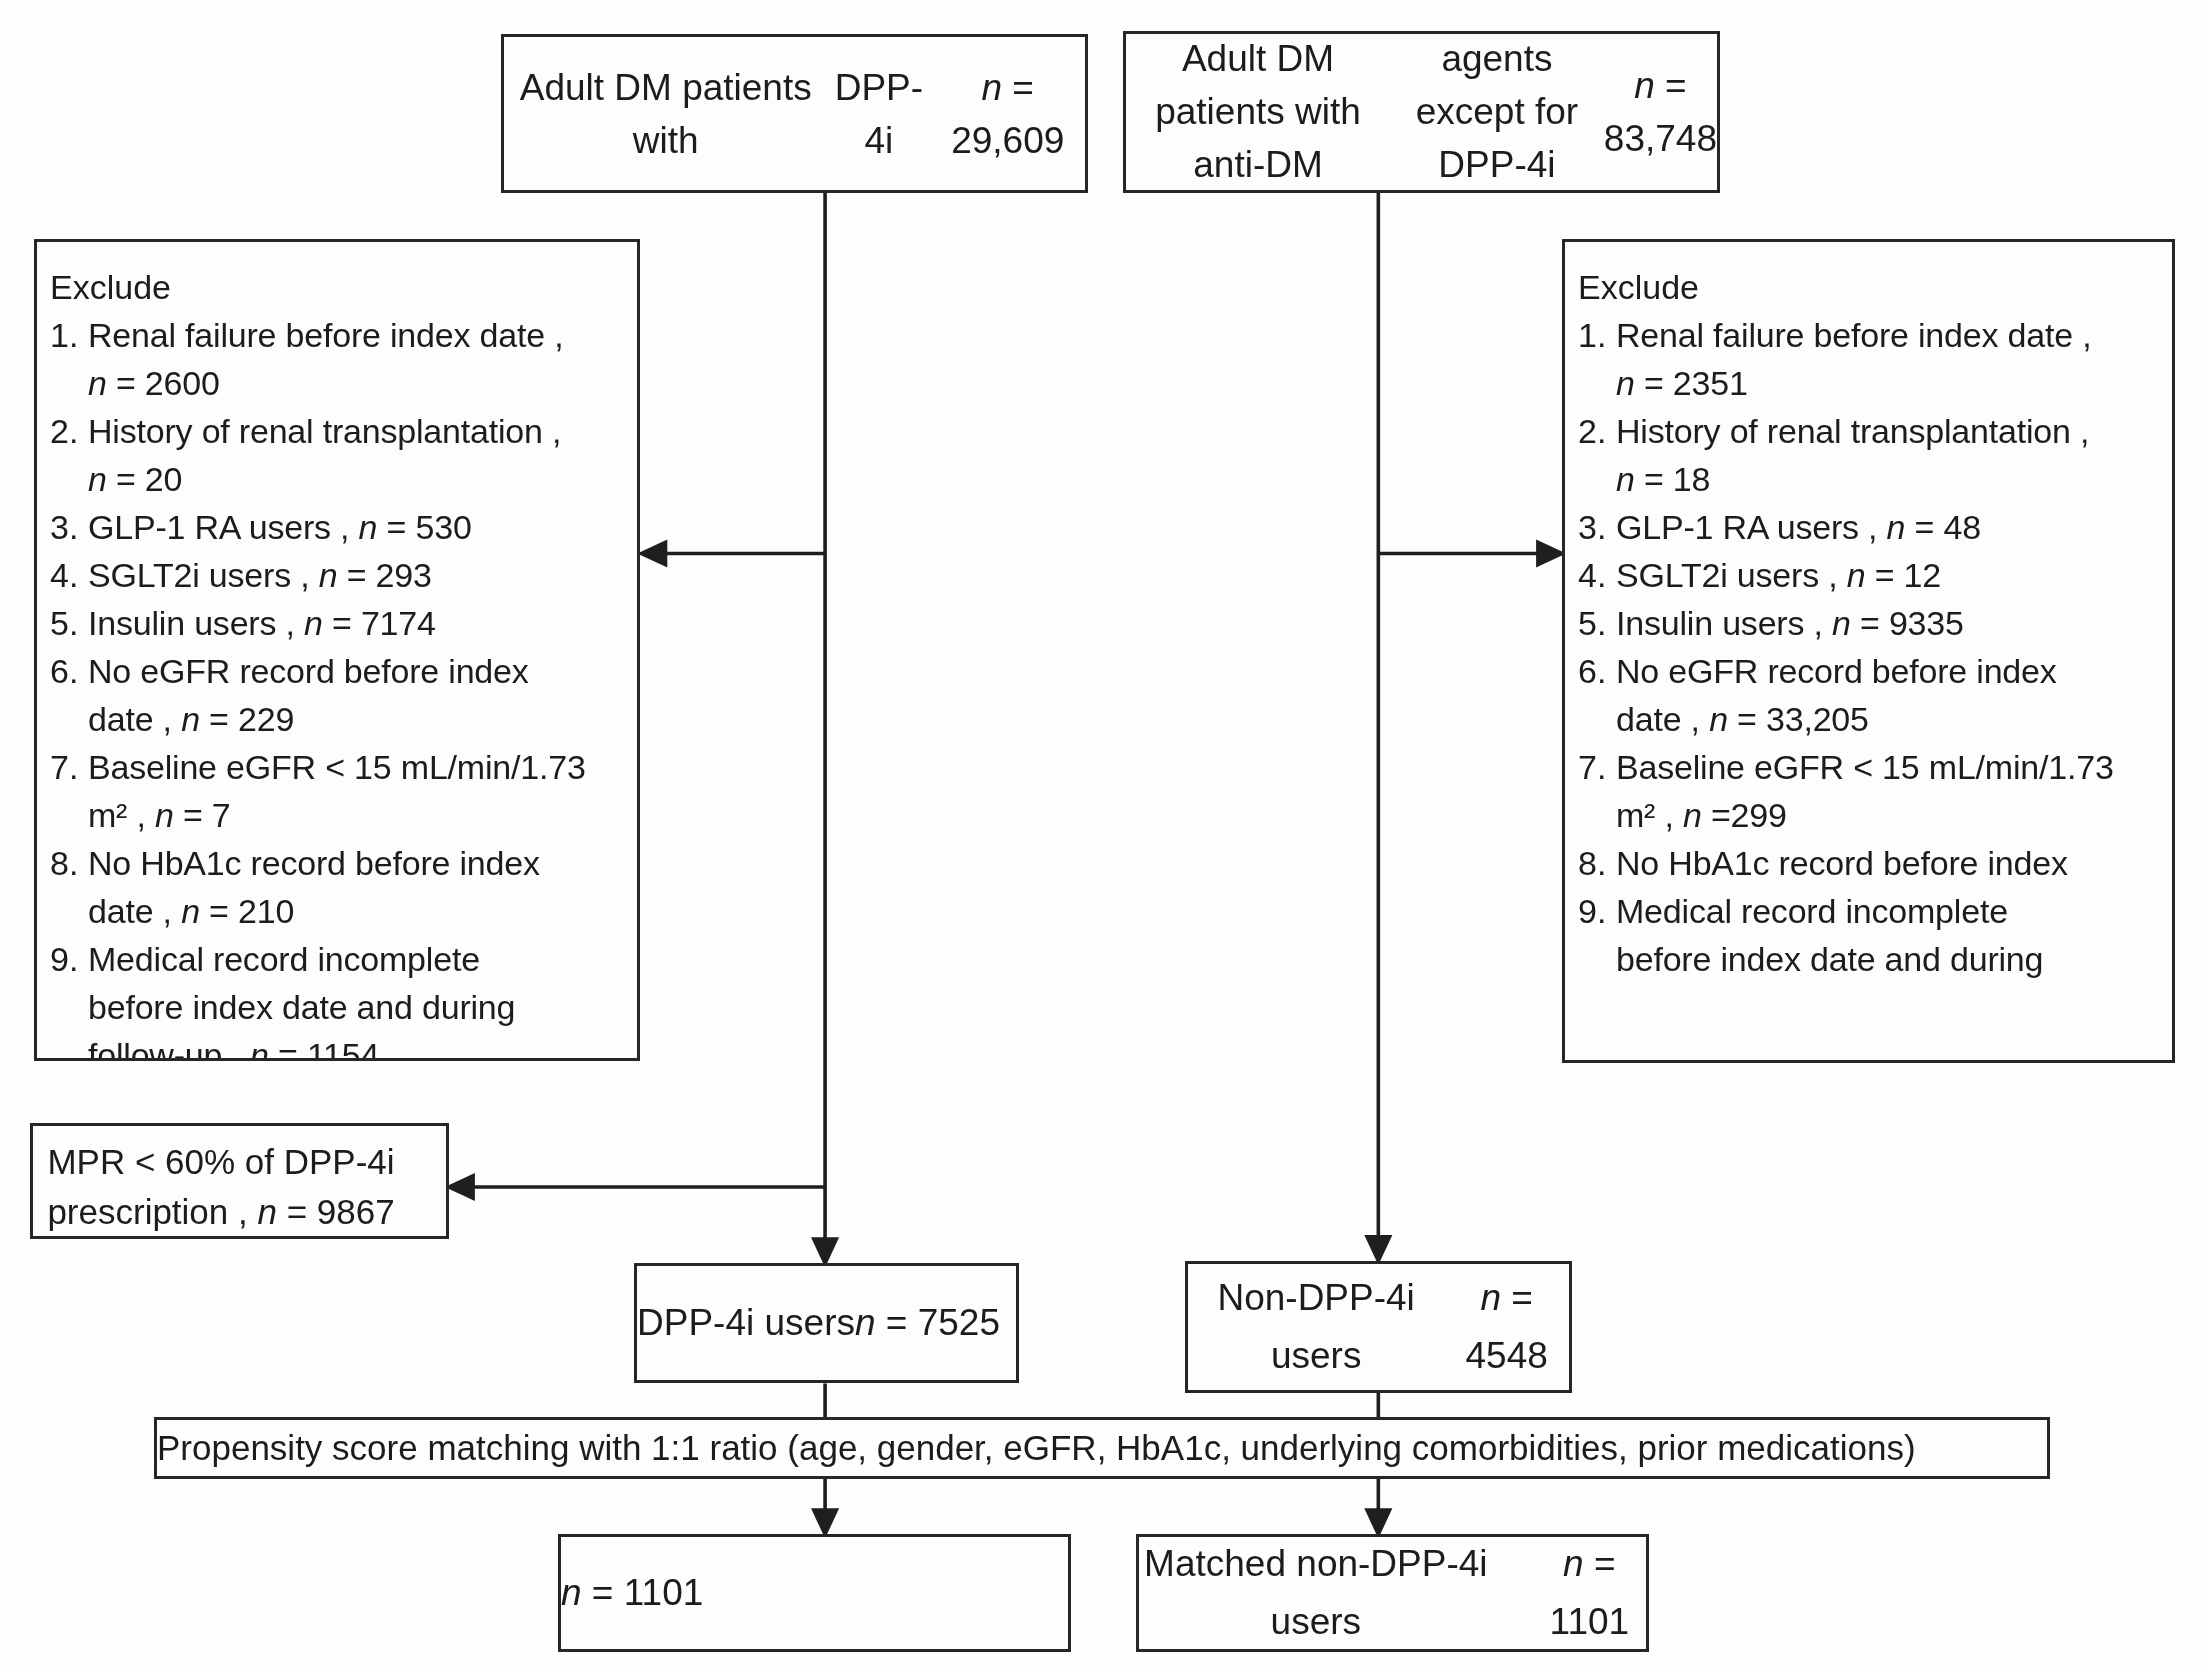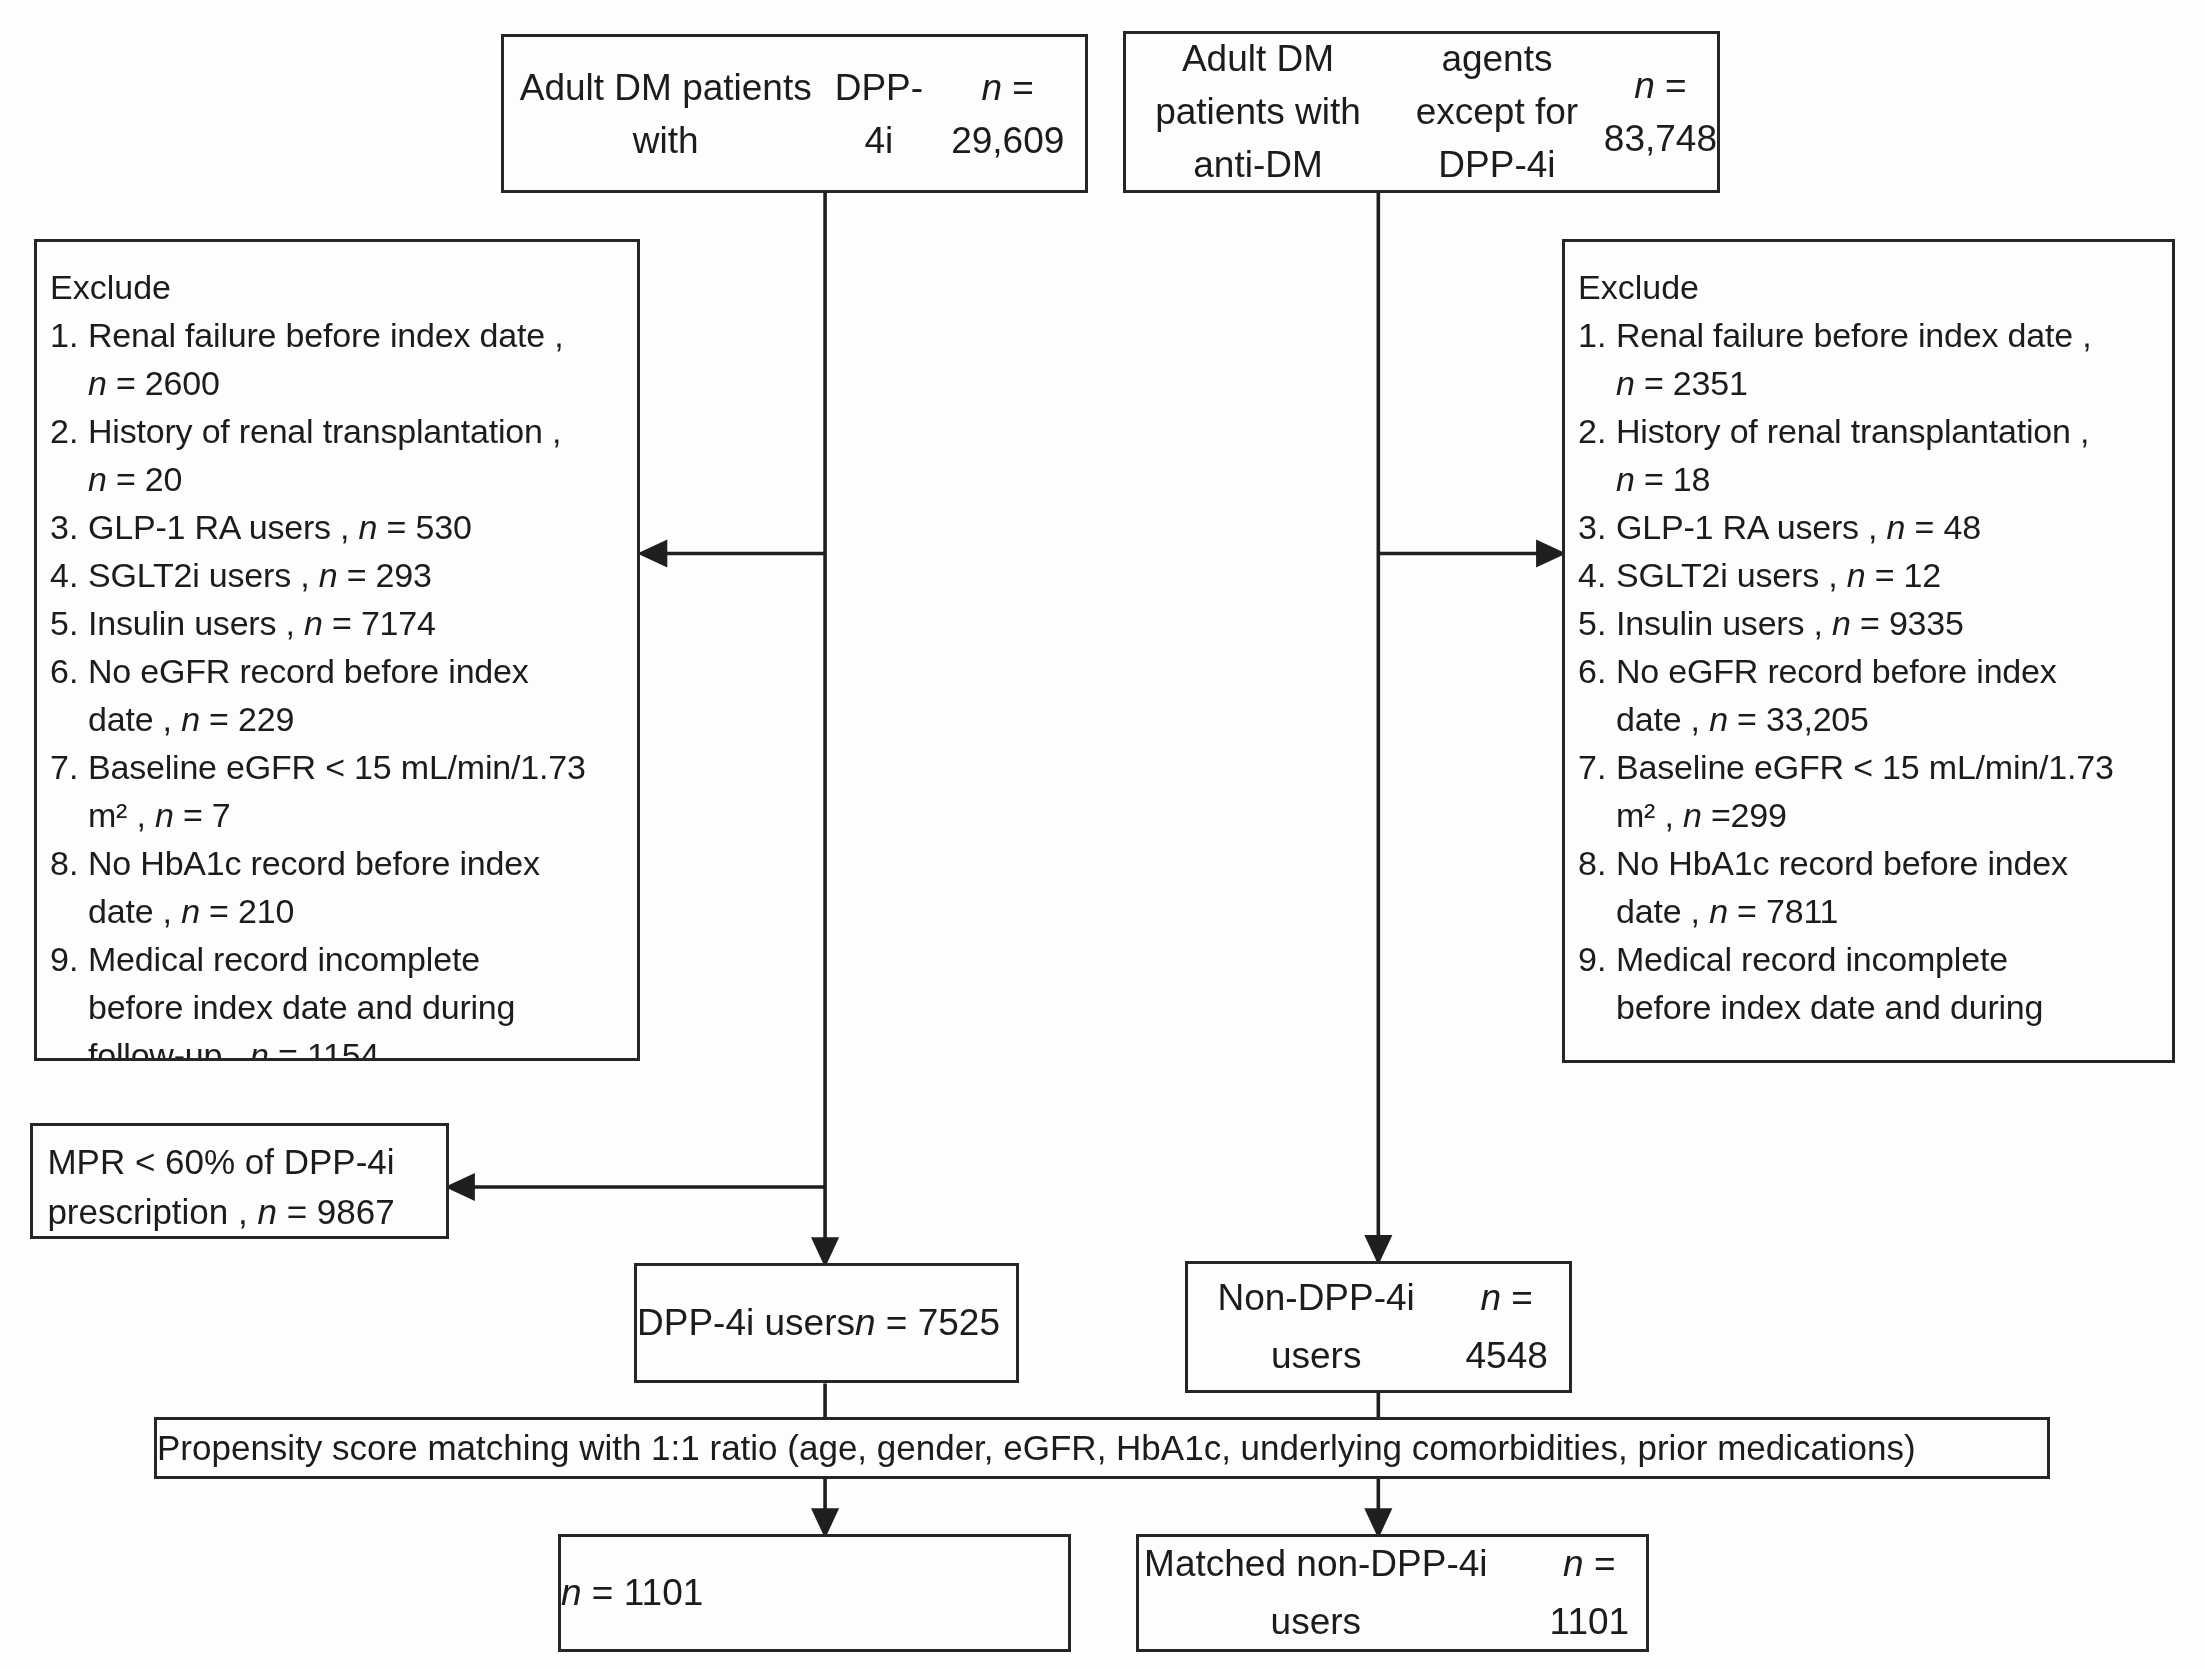--- a/index.html
+++ b/index.html
@@ -177,21 +177,20 @@
       <div class="num">7.</div>
       <div class="txt">
           <div class="ln ital">Baseline eGFR &lt; 15 mL/min/1.73</div>
           <div class="ln ital">m² , <i>n</i> =299</div>
         </div>
     </div>
     <div class="item">
       <div class="num">8.</div>
       <div class="txt">
           <div class="ln ital">No HbA1c record before index</div>
-          <div class="ln ital">date , <i>n</i> = 7811</div>
         </div>
     </div>
     <div class="item">
       <div class="num">9.</div>
       <div class="txt">
           <div class="ln ital">Medical record incomplete</div>
           <div class="ln ital">before index date and during</div>
         </div>
     </div>
   </div>

